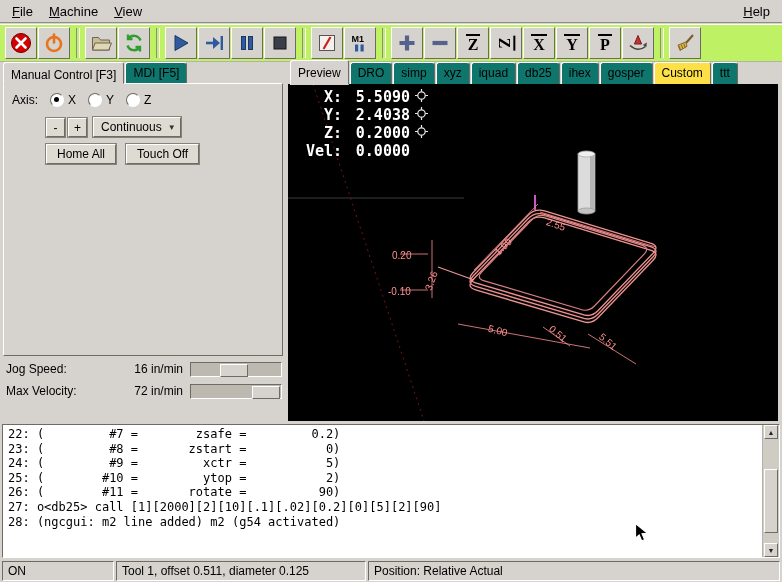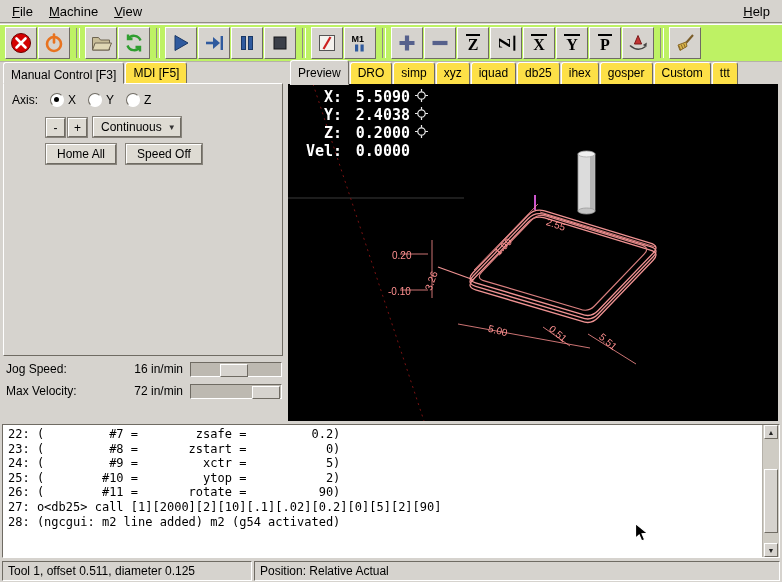--- a/index.html
+++ b/index.html
@@ -19,21 +19,21 @@
   #toolbar{position:absolute;left:0;top:24px;width:782px;height:38px;display:flex;align-items:center;
            padding:0 5px;box-sizing:border-box;background:#bef264;border-bottom:1px solid #b5b1a9;border-top:1px solid #fff}
   .tbtn{width:32px;height:32px;background:#d6d3ce;border:1px solid;border-color:#ffffff #6f6b63 #6f6b63 #ffffff;
         display:flex;align-items:center;justify-content:center;margin-right:1px;box-sizing:border-box}
   .tsep{width:2px;height:30px;margin:0 5px;border-left:1px solid #8f8b83;border-right:1px solid #ffffff}
   .vletter{font-family:"Liberation Serif",serif;font-weight:bold;font-size:16px;line-height:15px;
            border-top:2px solid #000;padding:1px 2px 0 2px;display:inline-block}
   .vletter.rot{transform:rotate(90deg)}
 
   
-  .tab{padding:3px 7px 4px 7px;background:#fde047;border:1px solid;border-color:#ffffff #6f6b63 #c7c3ba #ffffff;
+  .tab{padding:3px 7px 4px 7px;background:#0f766e;border:1px solid;border-color:#ffffff #6f6b63 #c7c3ba #ffffff;
        border-radius:3px 3px 0 0;margin-right:1px;font-size:12px;white-space:nowrap}
   .tab.active{background:#d6d3ce;padding-top:5px;border-bottom-color:#d6d3ce;position:relative;z-index:2}
   .tab.hl{background:#fde047}
   #left-tabs{position:absolute;left:3px;top:62px;height:22px;display:flex;}
   #preview-tabs{position:absolute;left:290px;top:62px;height:23px;display:flex;align-items:flex-end}
 
   
   #manual-box{position:absolute;left:3px;top:83px;width:280px;height:273px;background:#d6d3ce;
               border:1px solid;border-color:#ffffff #6f6b63 #6f6b63 #ffffff;box-sizing:border-box}
   .m-row{position:absolute;left:8px;display:flex;align-items:flex-end}
@@ -283,21 +283,21 @@
   <div class="m-row" id="m-row-jog">
     <button class="tkbtn small">-</button>
     <button class="tkbtn small">+</button>
     <span id="jog-mode" class="tkbtn">
       <span>Continuous</span>
       <span class="darr">▼</span>
     </span>
   </div>
   <div class="m-row" id="m-row-home">
     <button class="tkbtn wide">Home All</button>
-    <button class="tkbtn wide">Speed Off</button>
+    <button class="tkbtn wide">Touch Off</button>
   </div>
 </div>
 
 <div id="sliders">
     <div class="srow">
       <span class="sl-label">Jog Speed:</span>
       <span class="sl-value">16 in/min</span>
       <div class="trough">
         <div class="shandle" style="left: 29px;"></div>
       </div>
@@ -398,19 +398,20 @@
 <div id="gcode">
   <div id="gcode-lines"><div class="gline">22: (         #7 =        zsafe =         0.2)</div><div class="gline">23: (         #8 =       zstart =           0)</div><div class="gline">24: (         #9 =         xctr =           5)</div><div class="gline">25: (        #10 =         ytop =           2)</div><div class="gline">26: (        #11 =       rotate =          90)</div><div class="gline">27: o&lt;db25&gt; call [1][2000][2][10][.1][.02][0.2][0][5][2][90]</div><div class="gline">28: (ngcgui: m2 line added) m2 (g54 activated)</div></div>
   <div id="gscroll">
     <div class="sarrow" id="sarrow-up">▲</div>
     <div class="sthumb"></div>
     <div class="sarrow" id="sarrow-down">▼</div>
   </div>
 </div>
 
 <div id="statusbar">
+    <div class="scell" id="scell-0">ON</div>
     <div class="scell" id="scell-1">Tool 1, offset 0.511, diameter 0.125</div>
     <div class="scell" id="scell-2">Position: Relative Actual</div>
   </div>
 
 <svg id="cursor" width="15" height="21" viewBox="0 0 15 21">
   <path d="M1.5 1.5v14.8l3.7-3.4 2.5 6 3-1.2-2.6-5.9 5.4-.5z" fill="#000" stroke="#fff" stroke-width="1.2"></path>
 </svg>
 
 </body></html>

